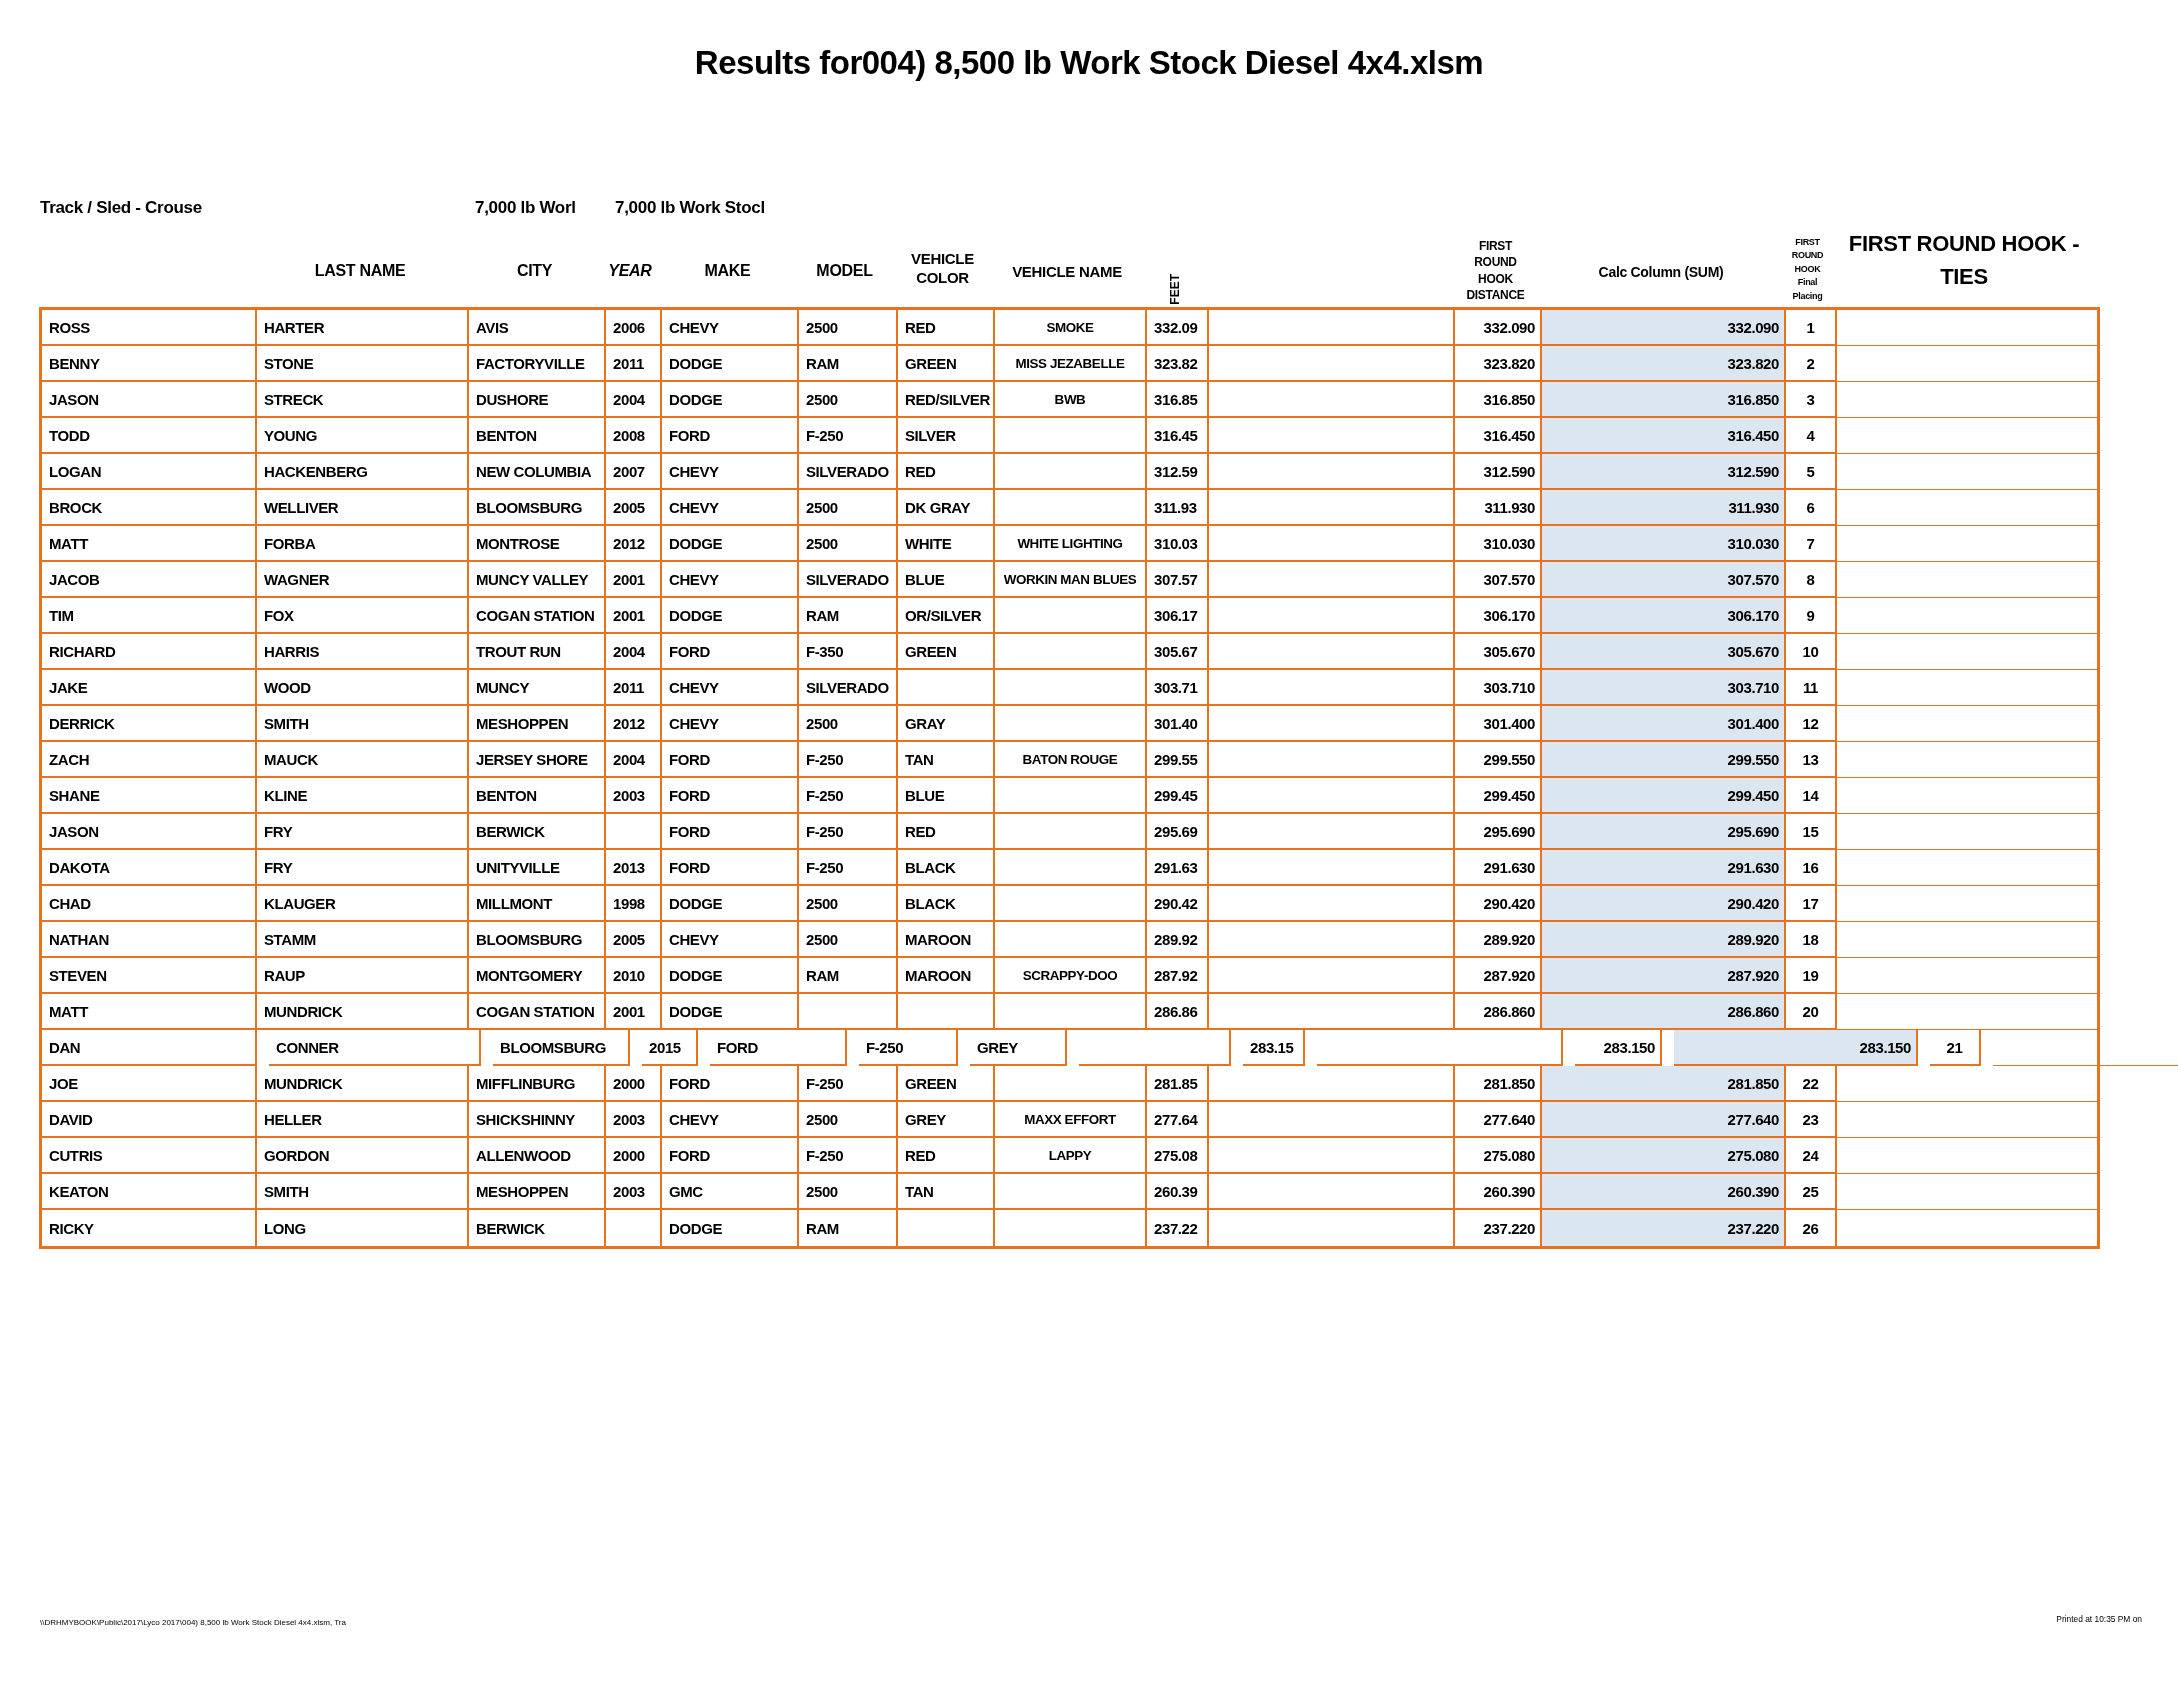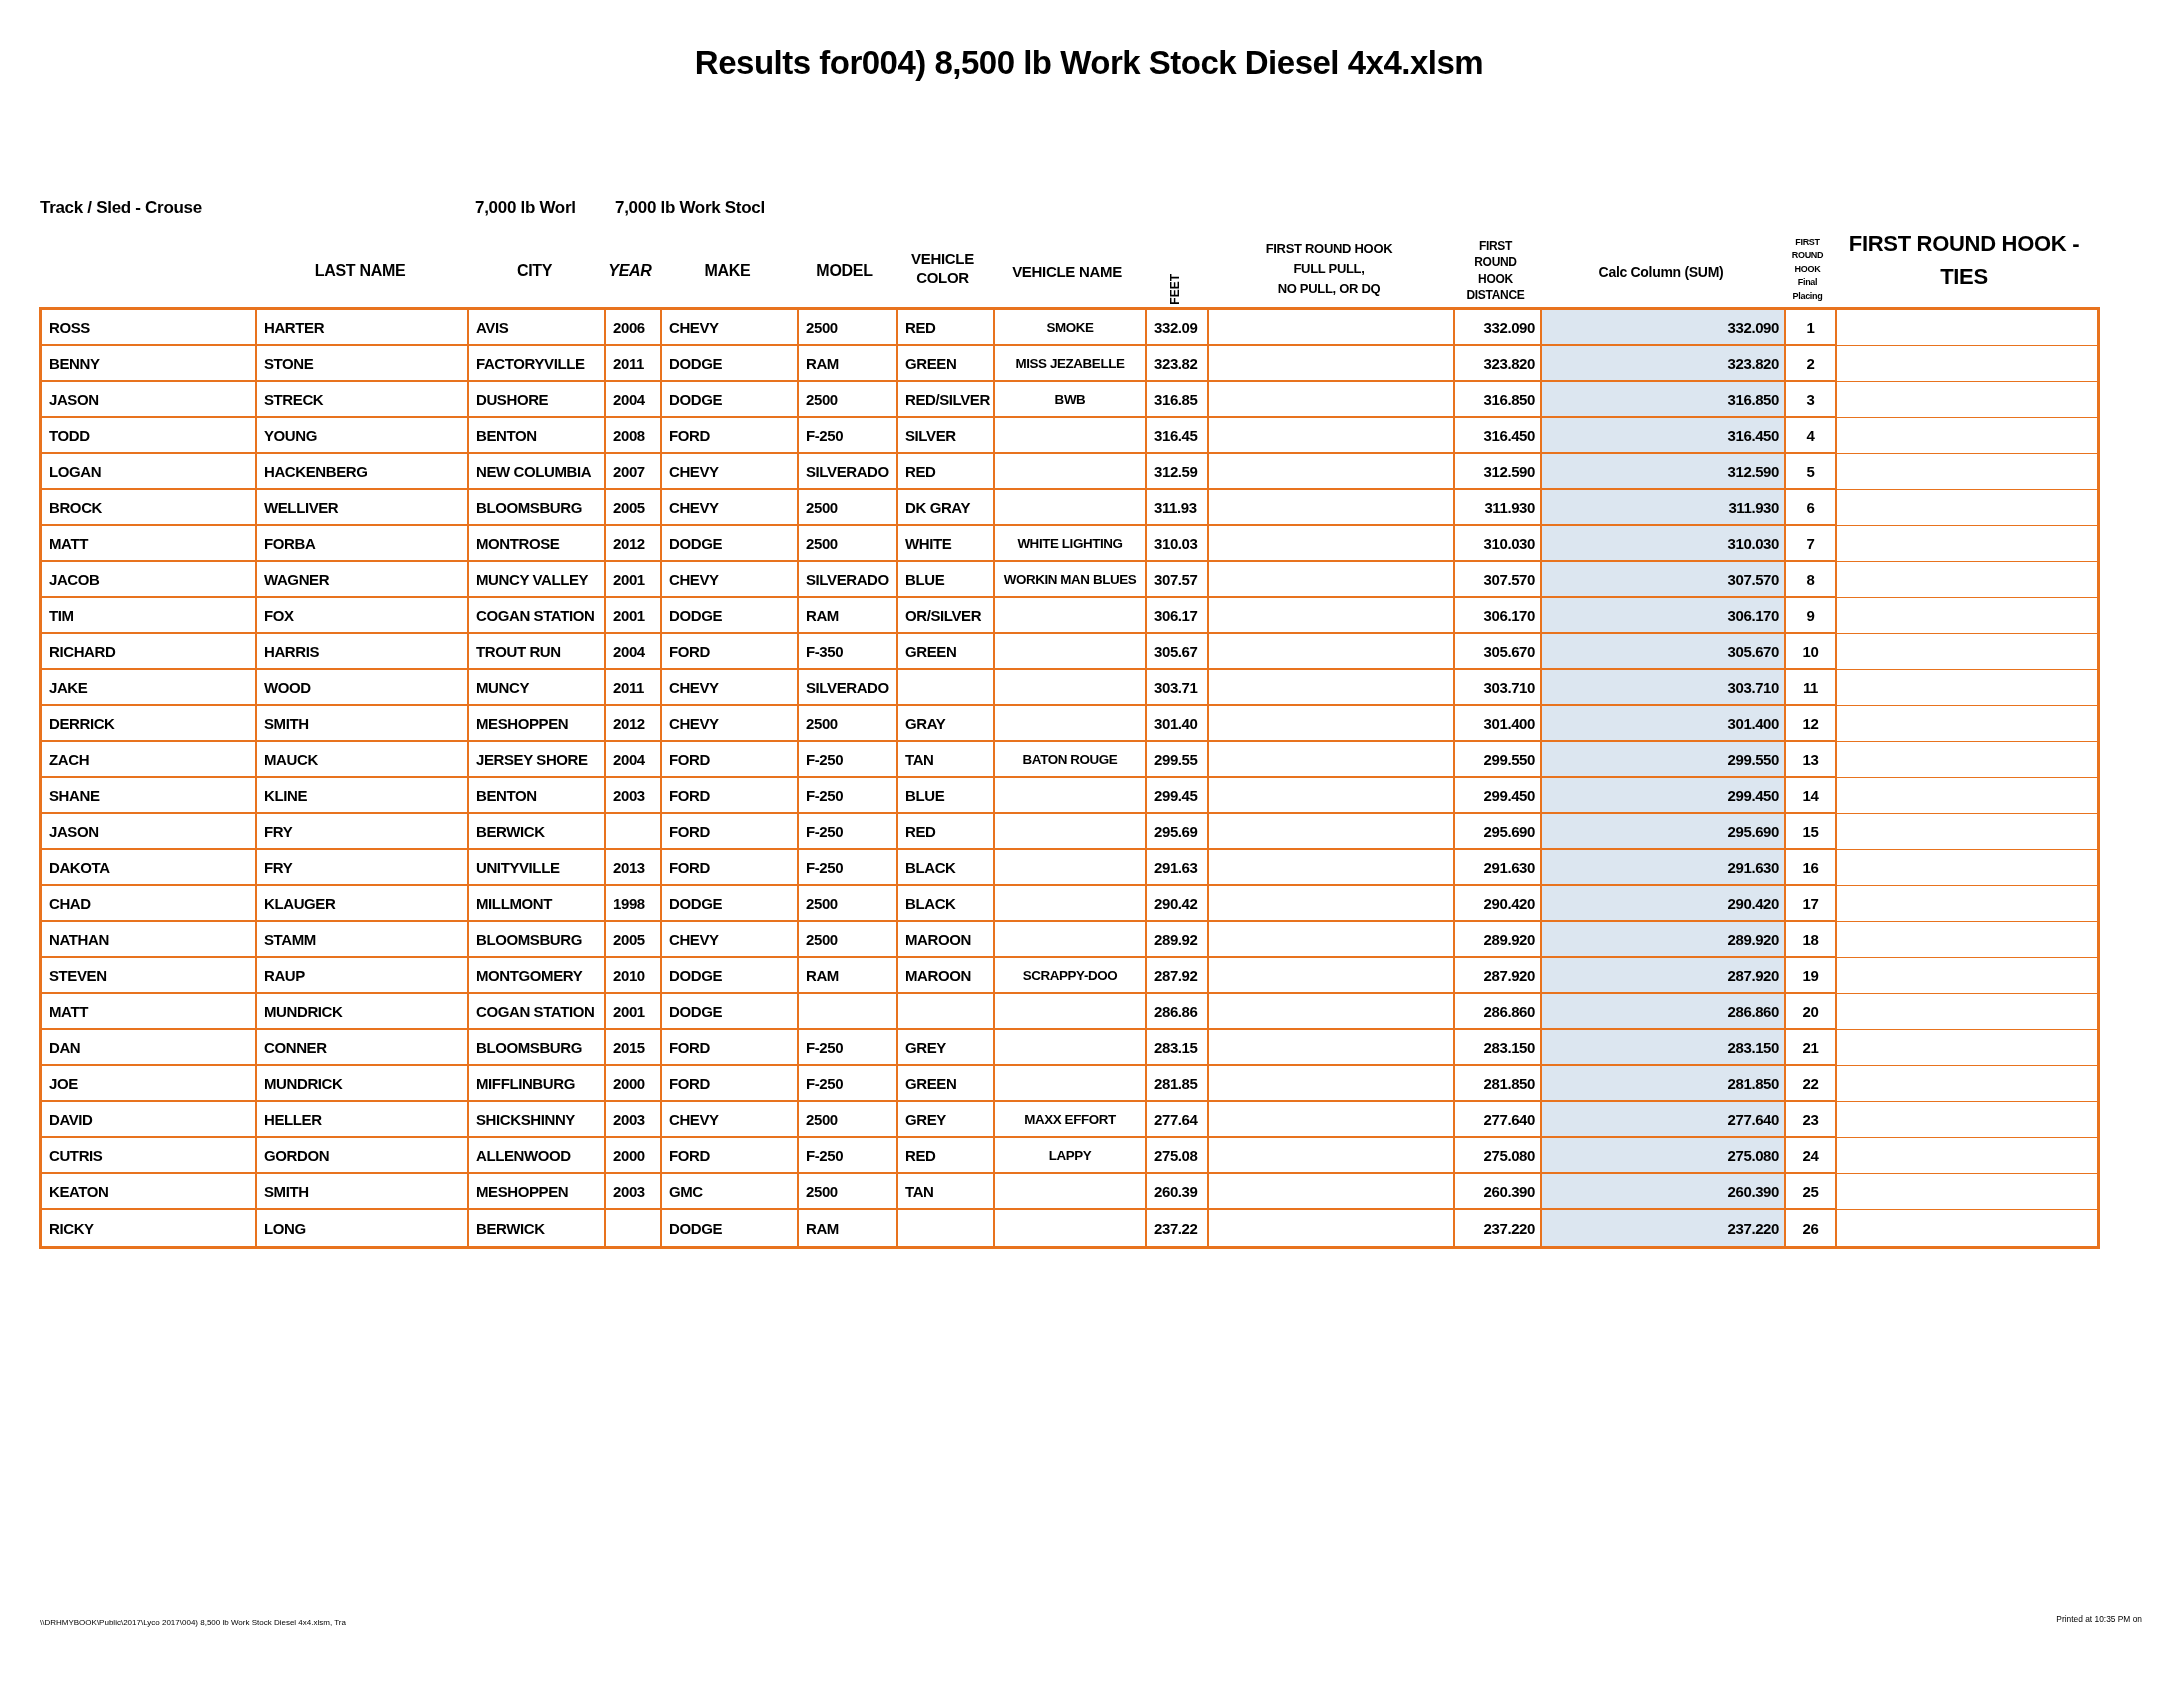--- a/index.html
+++ b/index.html
@@ -78,23 +78,20 @@
   <div id="col-headers">
     <div class="col-h" style="left: 215px; width: 212px;">LAST NAME</div>
     <div class="col-h" style="left: 427px; width: 137px;">CITY</div>
     <div class="col-h" style="left: 563px; width: 56px; font-style: italic;">YEAR</div>
     <div class="col-h" style="left: 620px; width: 137px;">MAKE</div>
     <div class="col-h" style="left: 756px; width: 99px;">MODEL</div>
     <div class="col-h h-color" style="left: 855px; width: 97px;">VEHICLE
 COLOR</div>
     <div class="col-h h-name" style="left: 952px; width: 152px;">VEHICLE NAME</div>
     <div class="col-h h-feet" style="left: 1105px; width: 62px;"><span>FEET</span></div>
-    <div class="col-h h-fullpull" style="left: 1167px; width: 246px;">FIRST ROUND HOOK
-FULL PULL,
-NO PULL, OR DQ</div>
     <div class="col-h h-distance" style="left: 1413px; width: 87px;">FIRST
 ROUND
 HOOK
 DISTANCE</div>
     <div class="col-h h-calc" style="left: 1500px; width: 244px;">Calc Column (SUM)</div>
     <div class="col-h h-placing" style="left: 1743px; width: 51px;">FIRST
 ROUND
 HOOK
 Final
 Placing</div>
@@ -416,21 +413,21 @@
         <div class="cell"></div>
         <div class="cell"></div>
         <div class="cell center name"></div>
         <div class="cell">286.86</div>
         <div class="cell center"></div>
         <div class="cell right">286.860</div>
         <div class="cell right calc">286.860</div>
         <div class="cell center">20</div>
         <div class="cell ties last"></div>
       </div>
-      <div class="row" style="grid-template-columns: 215px 212px 137px 56px 137px 99px 97px 152px 62px 246px 87px 244px 51px 260px;">
+      <div class="row" style="grid-template-columns: 215px 212px 137px 56px 137px 99px 97px 152px 62px 246px 87px 244px 51px 260px; gap: 12px;">
         <div class="cell">DAN</div>
         <div class="cell">CONNER</div>
         <div class="cell">BLOOMSBURG</div>
         <div class="cell">2015</div>
         <div class="cell">FORD</div>
         <div class="cell">F-250</div>
         <div class="cell">GREY</div>
         <div class="cell center name"></div>
         <div class="cell">283.15</div>
         <div class="cell center"></div>

